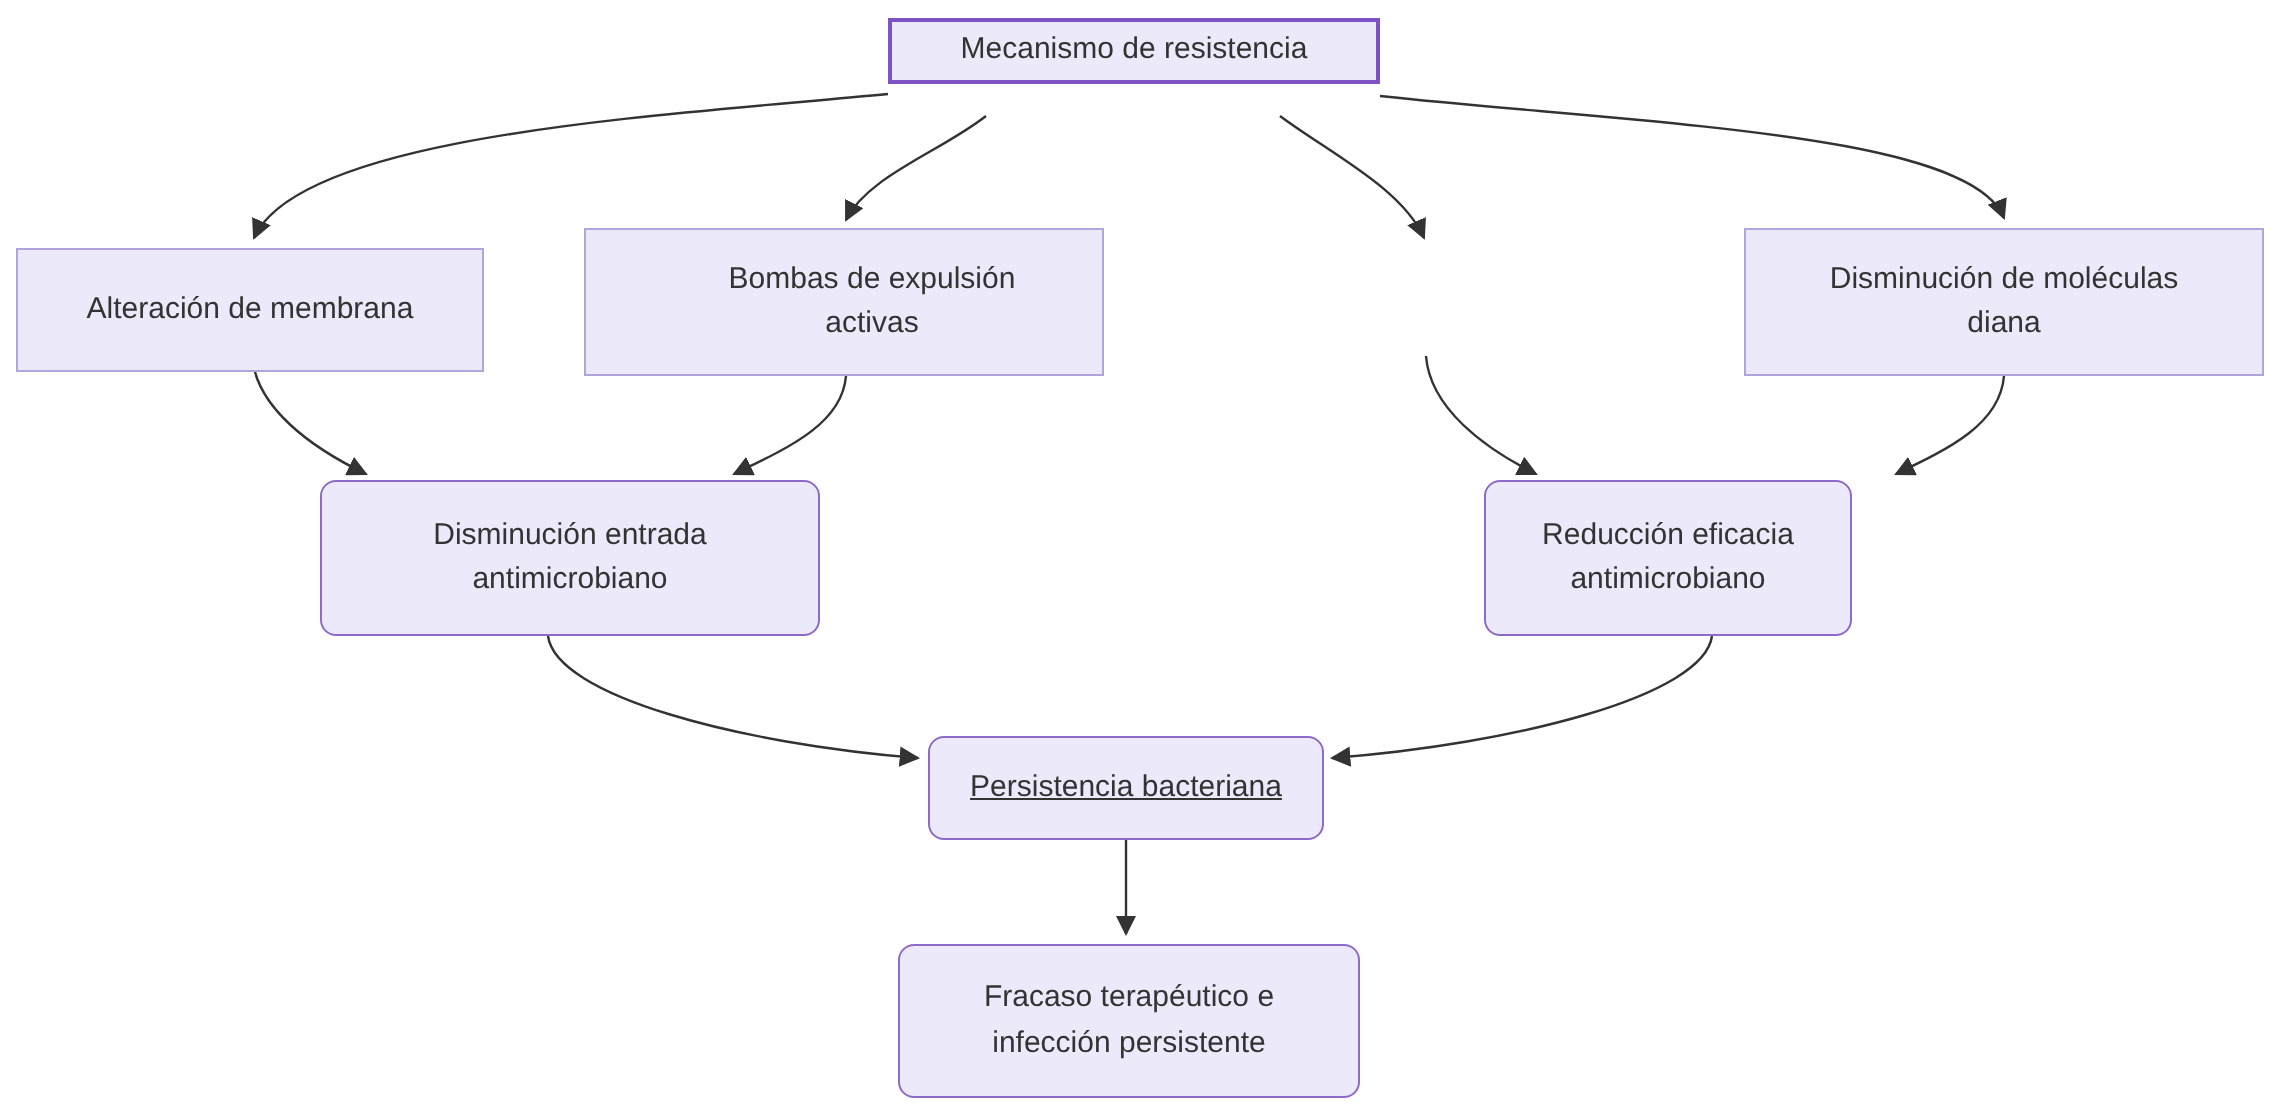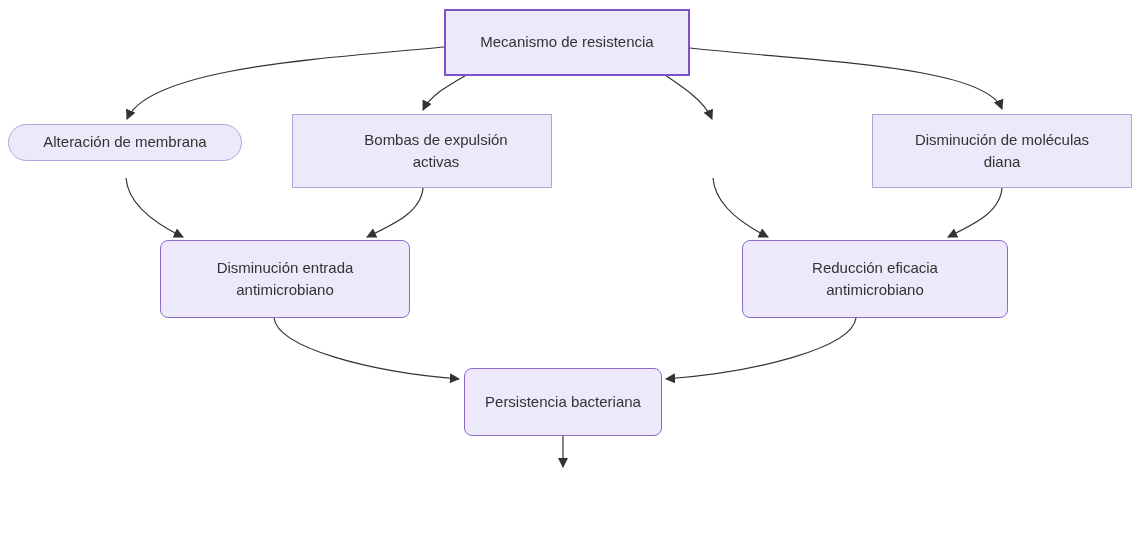--- a/index.html
+++ b/index.html
@@ -73,47 +73,51 @@
     <path class="edge" marker-end="url(#arrow)" d="M690,48 C820,62 985,66 1002,109"></path>
     <path class="edge" marker-end="url(#arrow)" d="M126,178 C128,204 156,224 183,237"></path>
     <path class="edge" marker-end="url(#arrow)" d="M423,188 C421,212 394,224 367,237"></path>
     <path class="edge" marker-end="url(#arrow)" d="M713,178 C715,204 742,224 768,237"></path>
     <path class="edge" marker-end="url(#arrow)" d="M1002,188 C1000,212 975,224 948,237"></path>
     <path class="edge" marker-end="url(#arrow)" d="M274,318 C278,348 370,372 459,379"></path>
     <path class="edge" marker-end="url(#arrow)" d="M856,318 C852,348 757,372 666,379"></path>
     <path class="edge" marker-end="url(#arrow)" d="M563,420 L563,467"></path>
   </svg>
 
-  <div class="node root" style="left:444px; top:9px; width:246px; height:67px;">
+  <div class="node root" style="left:444px; top:9px; width:246px; height:33px;">
     <span class="label">Mecanismo de resistencia</span>
   </div>
 
-  <div class="node rect" style="left:8px; top:124px; width:234px; height:37px;border-radius:23px;">
+  <div class="node rect" style="left:8px; top:124px; width:234px; height:62px;">
     <span class="label">Alteración de membrana</span>
   </div>
 
   <div class="node rect" style="left:292px; top:114px; width:260px; height:74px;padding-left:28px;">
     <span class="label">Bombas de expulsión
 activas</span>
   </div>
 
 
   <div class="node rect" style="left:872px; top:114px; width:260px; height:74px;">
     <span class="label">Disminución de moléculas
 diana</span>
   </div>
 
   <div class="node rounded" style="left:160px; top:240px; width:250px; height:78px;">
     <span class="label">Disminución entrada
 antimicrobiano</span>
   </div>
 
-  <div class="node rounded" style="left:742px; top:240px; width:266px; height:78px;align-items:center;">
+  <div class="node rounded" style="left:742px; top:240px; width:184px; height:78px;align-items:center;">
     <span class="label">Reducción eficacia
 antimicrobiano</span>
   </div>
 
-  <div class="node rounded" style="left:464px; top:368px; width:198px; height:68px;">
+  <div class="node rounded" style="left:464px; top:368px; width:198px; height:52px;text-decoration:underline;">
     <span class="label">Persistencia bacteriana</span>
   </div>
 
+  <div class="node rounded" style="left:449px; top:472px; width:231px; height:77px;">
+    <span class="label">Fracaso terapéutico e
+infección persistente</span>
+  </div>
 
 </div>
 
 </body></html>

